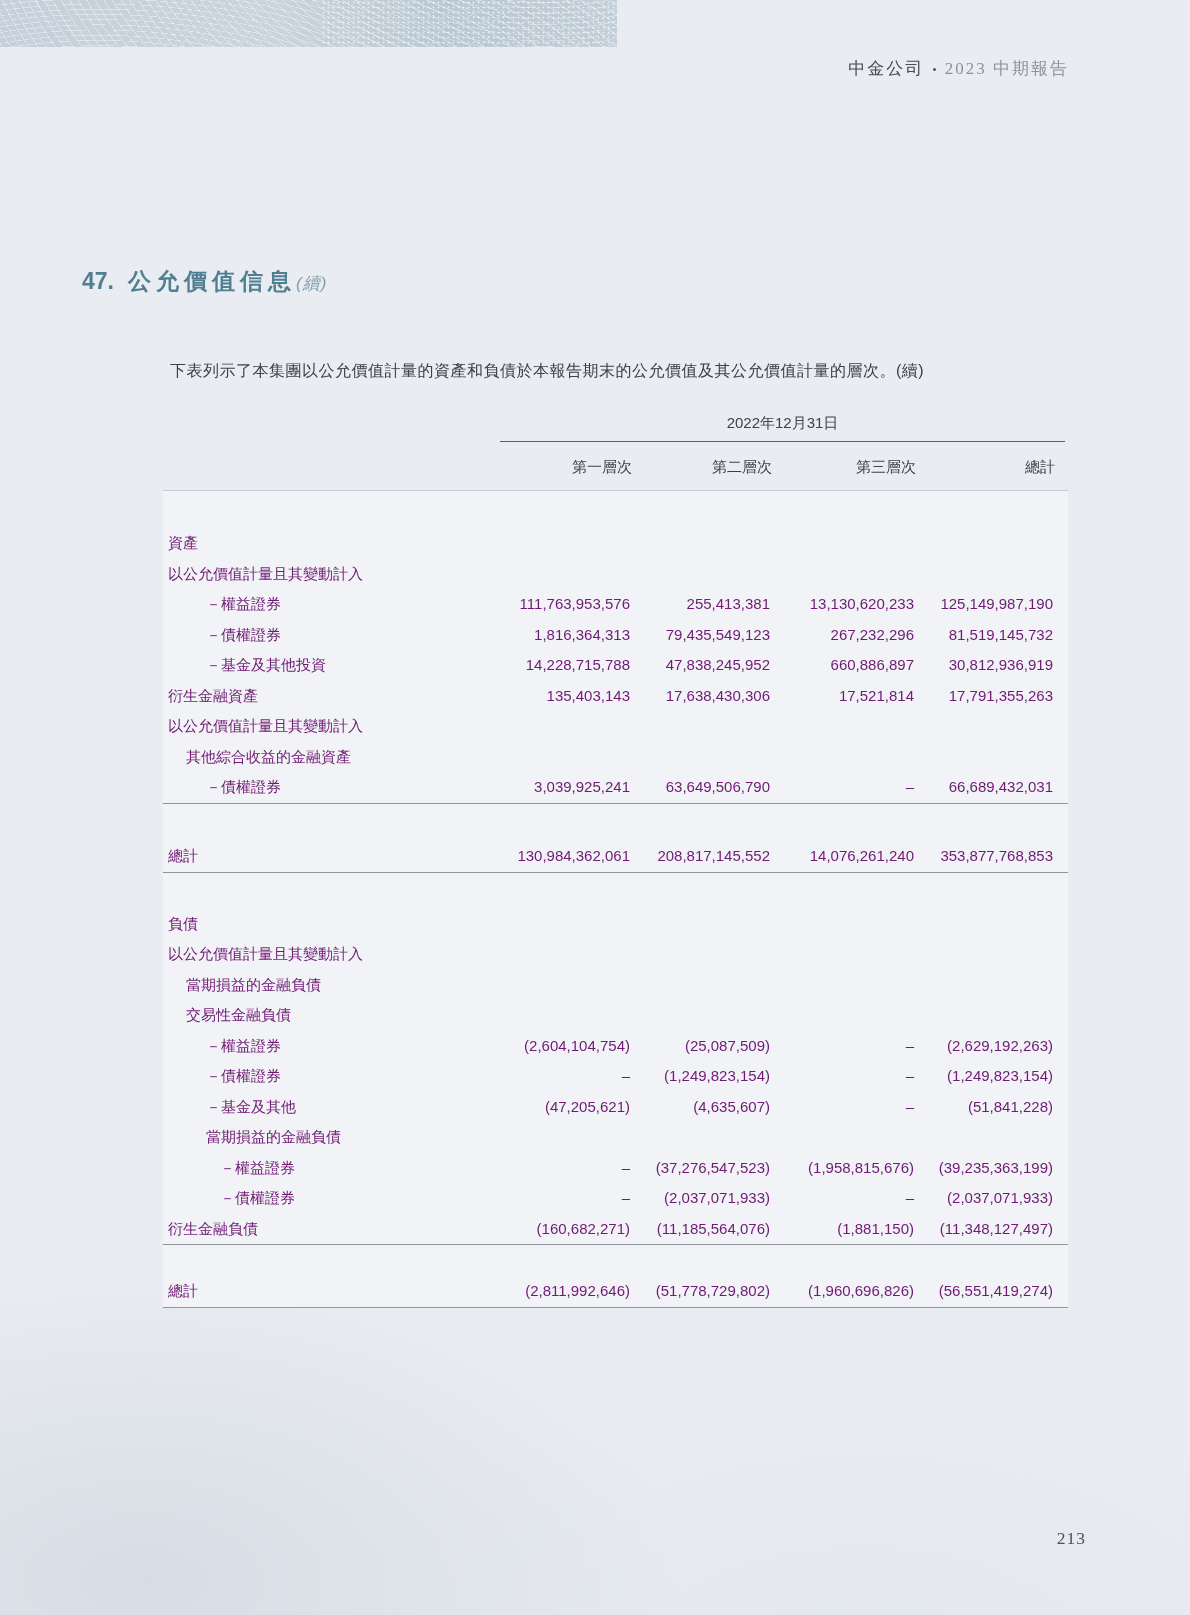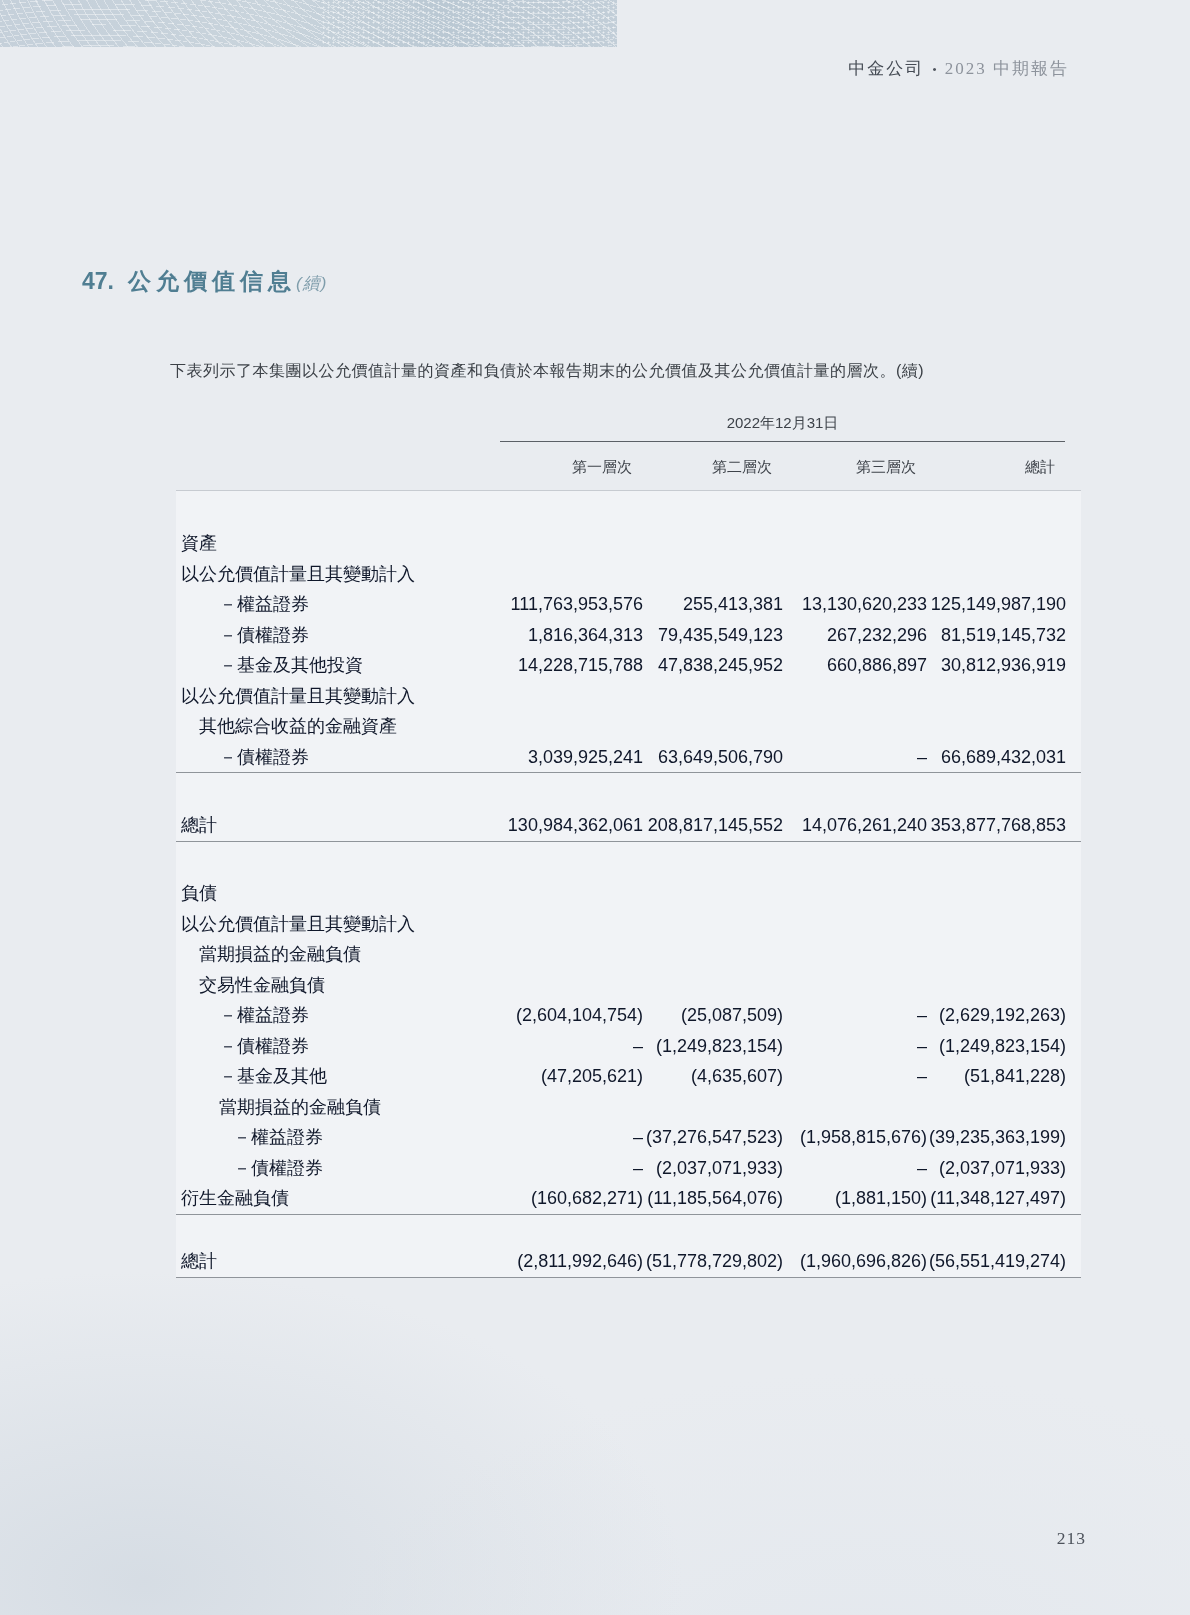--- a/index.html
+++ b/index.html
@@ -47,23 +47,23 @@
   
   .t-date{position:absolute;left:500px;top:414px;width:565px;text-align:center;font-size:15px;color:#3e434a;}
   .t-date-line{position:absolute;left:500px;top:441px;width:565px;height:0;border-top:1px solid #5b6066;}
   .cols,.row{display:flex;align-items:center;padding:0 15px 0 5px;}
   .cols{position:absolute;left:175px;top:453px;width:875px;height:28px;font-size:15px;color:#3e434a;}
   .lbl{flex:1;text-align:left;white-space:nowrap;}
   .v{width:147px;text-align:right;white-space:nowrap;}
   .v.c2{width:140px;} .v.c3{width:144px;} .v.c4{width:139px;}
   
   .panel{
-    position:absolute;left:176px;top:490px;width:905px;box-sizing:border-box;
+    position:absolute;left:163px;top:490px;width:905px;box-sizing:border-box;
     background:#f1f3f6;border-top:1px solid #c7cbd1;
-    padding-top:37px;font-size:18px;color:#0f172a;
+    padding-top:37px;font-size:15px;color:#701a75;
   }
   .row{height:30.5px;line-height:30.5px;}
   .row-total{height:32px;line-height:32px;}
   .ind1 .lbl{padding-left:18px;}
   .ind2 .lbl{padding-left:38px;}
   .ind3 .lbl{padding-left:52px;}
   .rule{height:0;border-top:1px solid #8f949a;}
   .sp36{height:36px;} .sp30{height:30px;}
   
   .pageno{
@@ -123,20 +123,27 @@
       <span class="v c4">81,519,145,732</span>
     </div>
     <div class="row ind2">
       <span class="lbl">－基金及其他投資</span>
       <span class="v">14,228,715,788</span>
       <span class="v c2">47,838,245,952</span>
       <span class="v c3">660,886,897</span>
       <span class="v c4">30,812,936,919</span>
     </div>
     <div class="row">
+      <span class="lbl">衍生金融資產</span>
+      <span class="v">135,403,143</span>
+      <span class="v c2">17,638,430,306</span>
+      <span class="v c3">17,521,814</span>
+      <span class="v c4">17,791,355,263</span>
+    </div>
+    <div class="row">
       <span class="lbl">以公允價值計量且其變動計入</span>
     </div>
     <div class="row ind1">
       <span class="lbl">其他綜合收益的金融資產</span>
     </div>
     <div class="row ind2">
       <span class="lbl">－債權證券</span>
       <span class="v">3,039,925,241</span>
       <span class="v c2">63,649,506,790</span>
       <span class="v c3">–</span>

